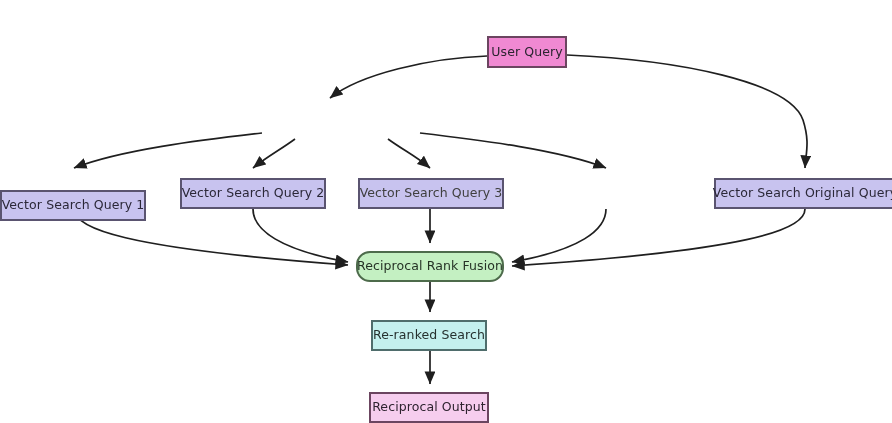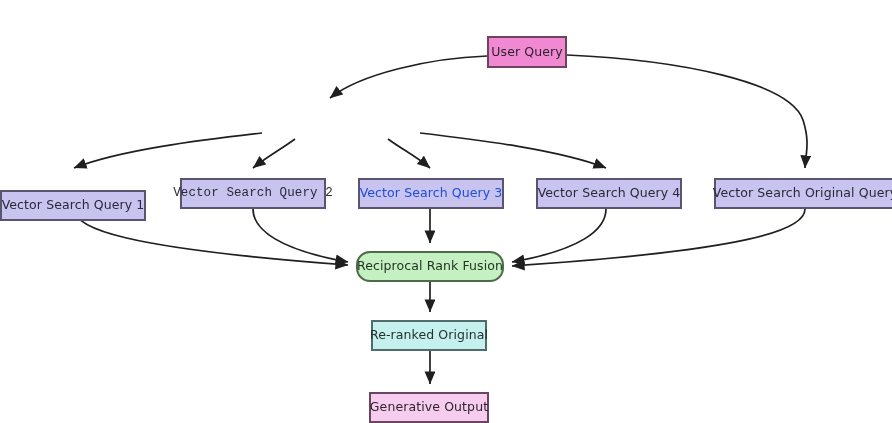--- a/index.html
+++ b/index.html
@@ -81,27 +81,26 @@
 
       <path d="M430,351 L430,384" marker-end="url(#arrow)"></path>
     </g>
   </svg>
 
   <div class="node" style="left: 487px; top: 36px; width: 80px; height: 32px; background: rgb(240, 137, 210); border-color: rgb(107, 69, 96); color: rgb(43, 36, 48);">User Query</div>
 
 
   <div class="node" style="left: 0px; top: 190px; width: 146px; height: 31px; background: rgb(200, 195, 239); border-color: rgb(90, 84, 112); color: rgb(43, 40, 56);">Vector Search Query 1</div>
 
-  <div class="node" style="left: 180px; top: 178px; width: 146px; height: 31px; background: rgb(200, 195, 239); border-color: rgb(90, 84, 112); color: rgb(43, 40, 56); font-family: Liberation Mono, monospace;">Vector Search Query 2</div>
+  <div class="node" style="left: 180px; top: 178px; width: 146px; height: 31px; background: rgb(200, 195, 239); border-color: rgb(90, 84, 112); color: rgb(43, 40, 56);">Vector Search Query 2</div>
 
-  <div class="node" style="left: 358px; top: 178px; width: 146px; height: 31px; background: rgb(200, 195, 239); border-color: rgb(90, 84, 112); color: #1d4ed8;">Vector Search Query 3</div>
+  <div class="node" style="left: 358px; top: 178px; width: 146px; height: 31px; background: rgb(200, 195, 239); border-color: rgb(90, 84, 112); color: #404040;">Vector Search Query 3</div>
 
-  <div class="node" style="left: 536px; top: 178px; width: 146px; height: 31px; background: rgb(200, 195, 239); border-color: rgb(90, 84, 112); color: rgb(43, 40, 56);">Vector Search Query 4</div>
 
   <div class="node" style="left: 714px; top: 178px; width: 182px; height: 31px; background: rgb(200, 195, 239); border-color: rgb(90, 84, 112); color: rgb(43, 40, 56);">Vector Search Original Query</div>
 
   <div class="node" style="left: 356px; top: 251px; width: 148px; height: 31px; background: rgb(196, 240, 194); border-color: rgb(77, 107, 75); color: rgb(38, 51, 38); border-radius: 14px;">Reciprocal Rank Fusion</div>
 
-  <div class="node" style="left: 371px; top: 320px; width: 116px; height: 31px; background: rgb(196, 240, 238); border-color: rgb(79, 109, 108); color: rgb(38, 49, 47);">Re-ranked Original</div>
+  <div class="node" style="left: 371px; top: 320px; width: 116px; height: 31px; background: rgb(196, 240, 238); border-color: rgb(79, 109, 108); color: rgb(38, 49, 47);">Re-ranked Search</div>
 
-  <div class="node" style="left: 369px; top: 392px; width: 120px; height: 31px; background: rgb(246, 205, 238); border-color: rgb(107, 69, 96); color: rgb(47, 36, 48);">Generative Output</div>
+  <div class="node" style="left: 369px; top: 392px; width: 120px; height: 31px; background: rgb(246, 205, 238); border-color: rgb(107, 69, 96); color: rgb(47, 36, 48);">Reciprocal Output</div>
 
 </div>
 
 </body></html>

